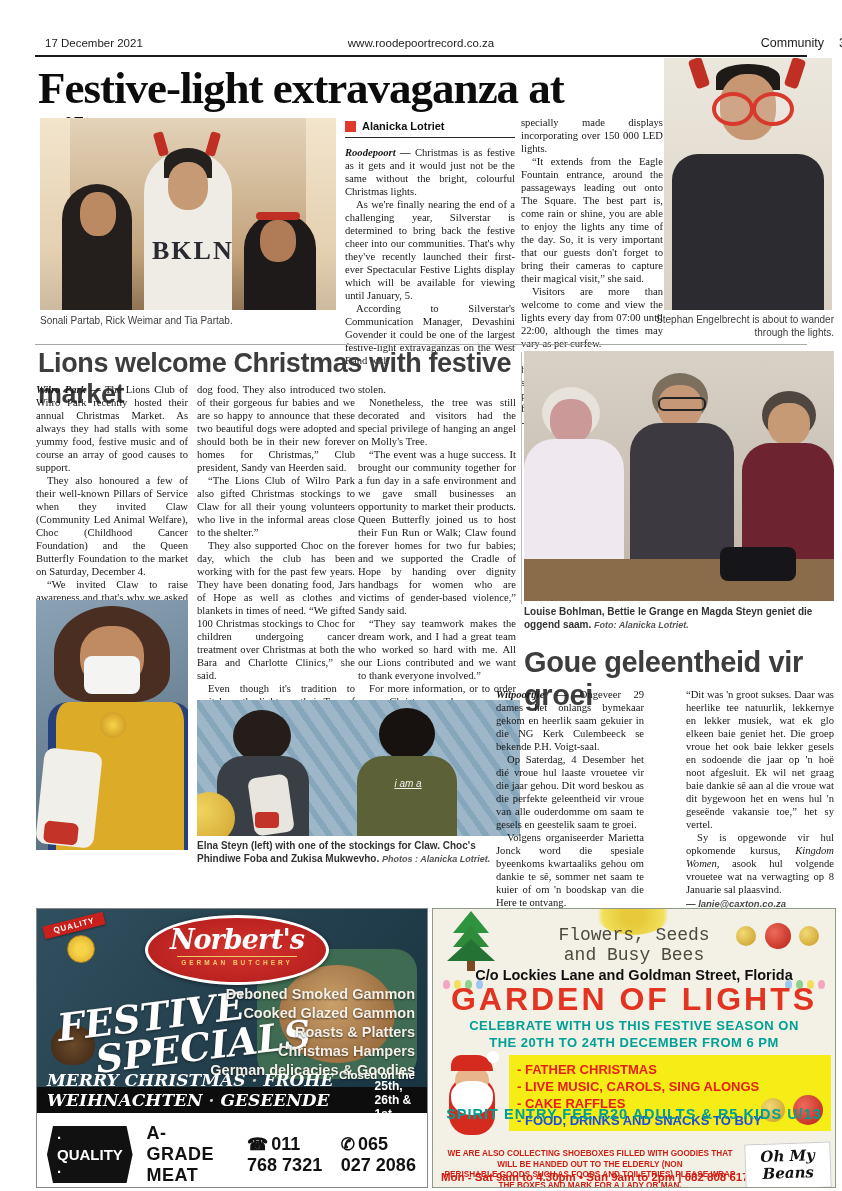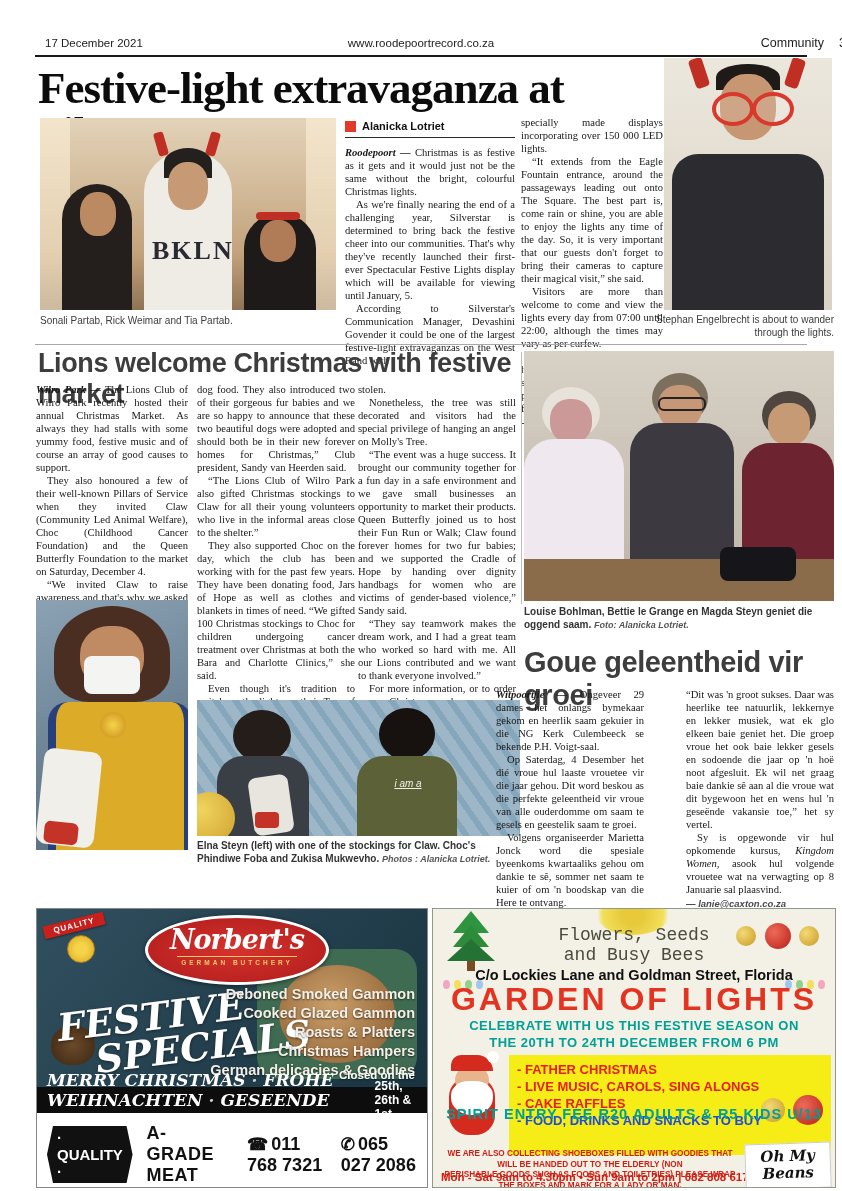--- a/index.html
+++ b/index.html
@@ -305,21 +305,21 @@
     <div class="abs gard-sub" style="left:30px;top:108px;width:342px;">CELEBRATE WITH US THIS FESTIVE SEASON ON THE 20TH TO 24TH DECEMBER FROM 6 PM</div>
 
     <div class="shape" style="left:6px;top:146px;width:66px;height:84px;">
       <div style="position:absolute;left:10px;top:22px;width:46px;height:58px;background:#d42b1e;border-radius:20px;"></div>
       <div style="position:absolute;left:16px;top:10px;width:34px;height:30px;background:#e8b48c;border-radius:50%;"></div>
       <div style="position:absolute;left:12px;top:26px;width:42px;height:34px;background:#fff;border-radius:50% 50% 60% 60%;"></div>
       <div style="position:absolute;left:12px;top:0px;width:42px;height:16px;background:#d42b1e;border-radius:10px 16px 0 0;"></div>
       <div style="position:absolute;left:48px;top:-4px;width:12px;height:12px;background:#fff;border-radius:50%;"></div>
     </div>
 
-    <div class="gard-yellow" style="left:76px;top:146px;right:4px;height:100px;padding:6px 8px;box-sizing:border-box;">
+    <div class="gard-yellow" style="left:76px;top:146px;right:4px;height:76px;padding:6px 8px;box-sizing:border-box;">
       <div class="gard-bullet" id="gb0" style="color: rgb(229, 32, 23);">FATHER CHRISTMAS</div>
       <div class="gard-bullet" id="gb1" style="color: rgb(229, 32, 23);">LIVE MUSIC, CAROLS, SING ALONGS</div>
       <div class="gard-bullet" id="gb2" style="color: rgb(229, 32, 23);">CAKE RAFFLES</div>
       <div class="gard-bullet" id="gb3" style="color: #1d4ed8;">FOOD, DRINKS AND SNACKS TO BUY</div>
     </div>
     <div class="shape" style="right:10px;top:186px;">
       <span class="orn" style="width:24px;height:24px;background:radial-gradient(circle at 35% 35%,#f4d976,#c79a22);"></span>
       <span class="orn" style="width:30px;height:30px;background:radial-gradient(circle at 35% 35%,#ee6a5a,#b81f14);"></span>
     </div>
     <div class="abs gard-join" style="left: 0px; top: 196px; width: 402px;">

